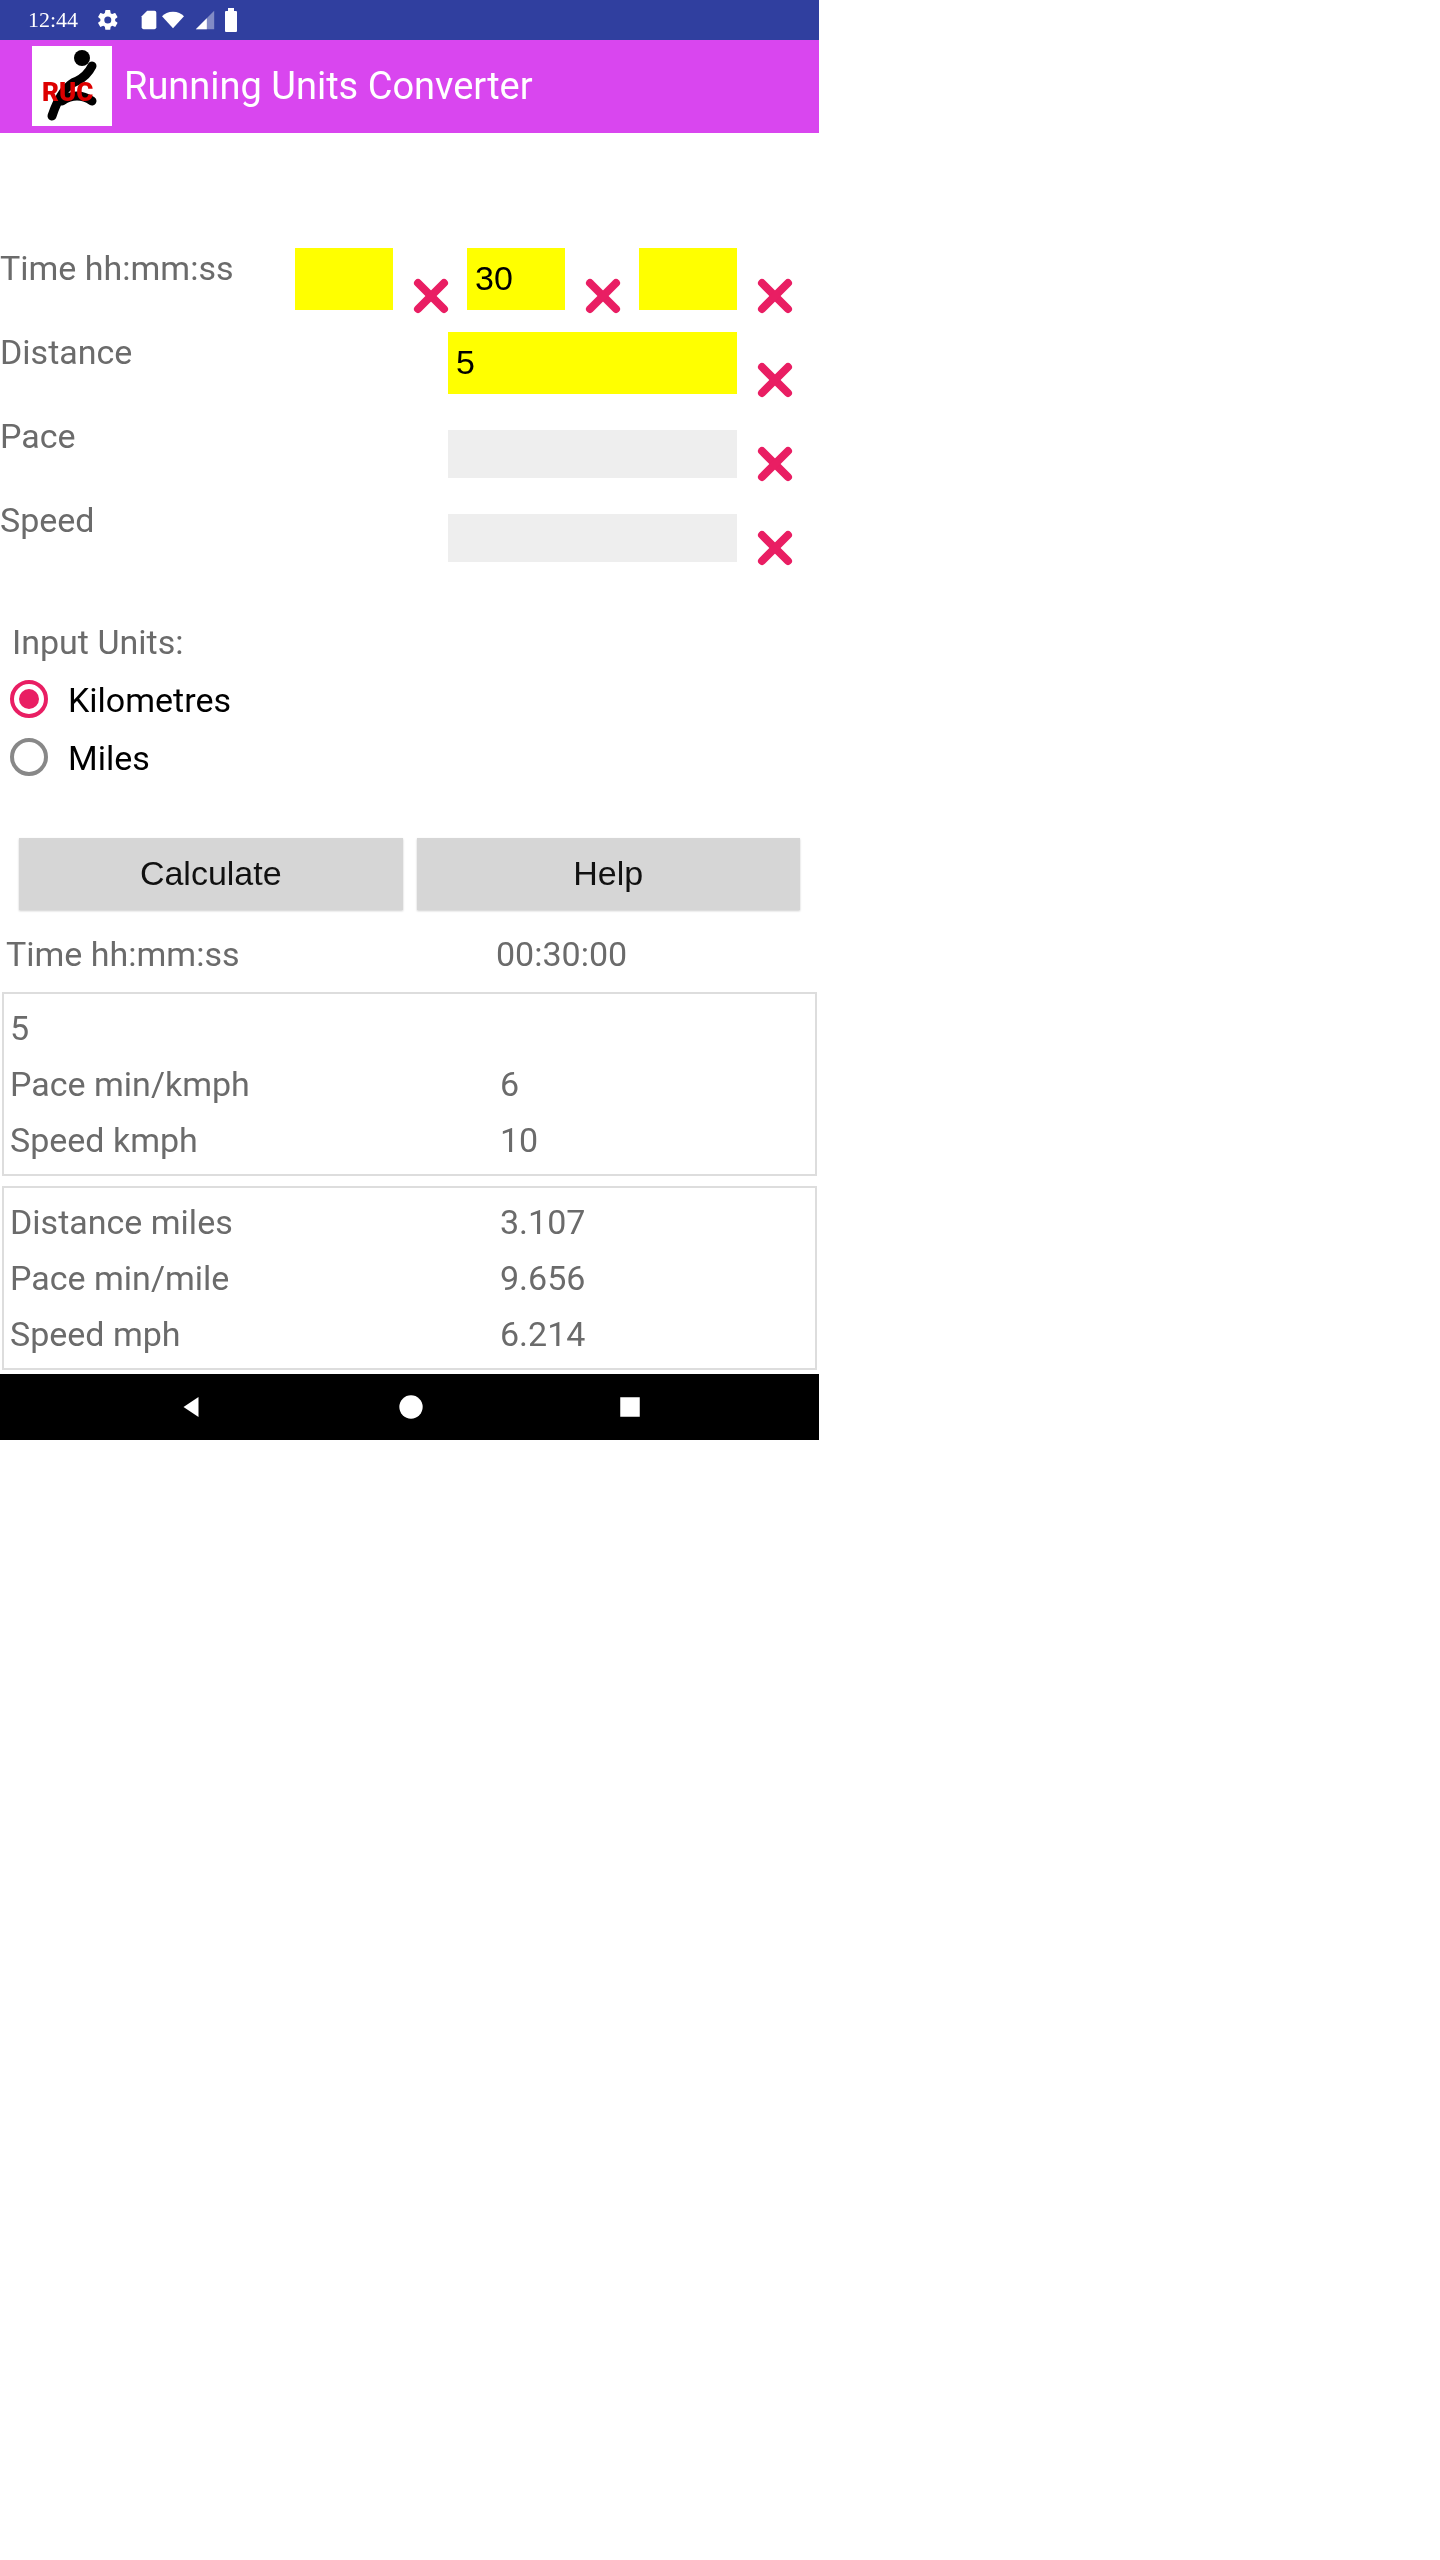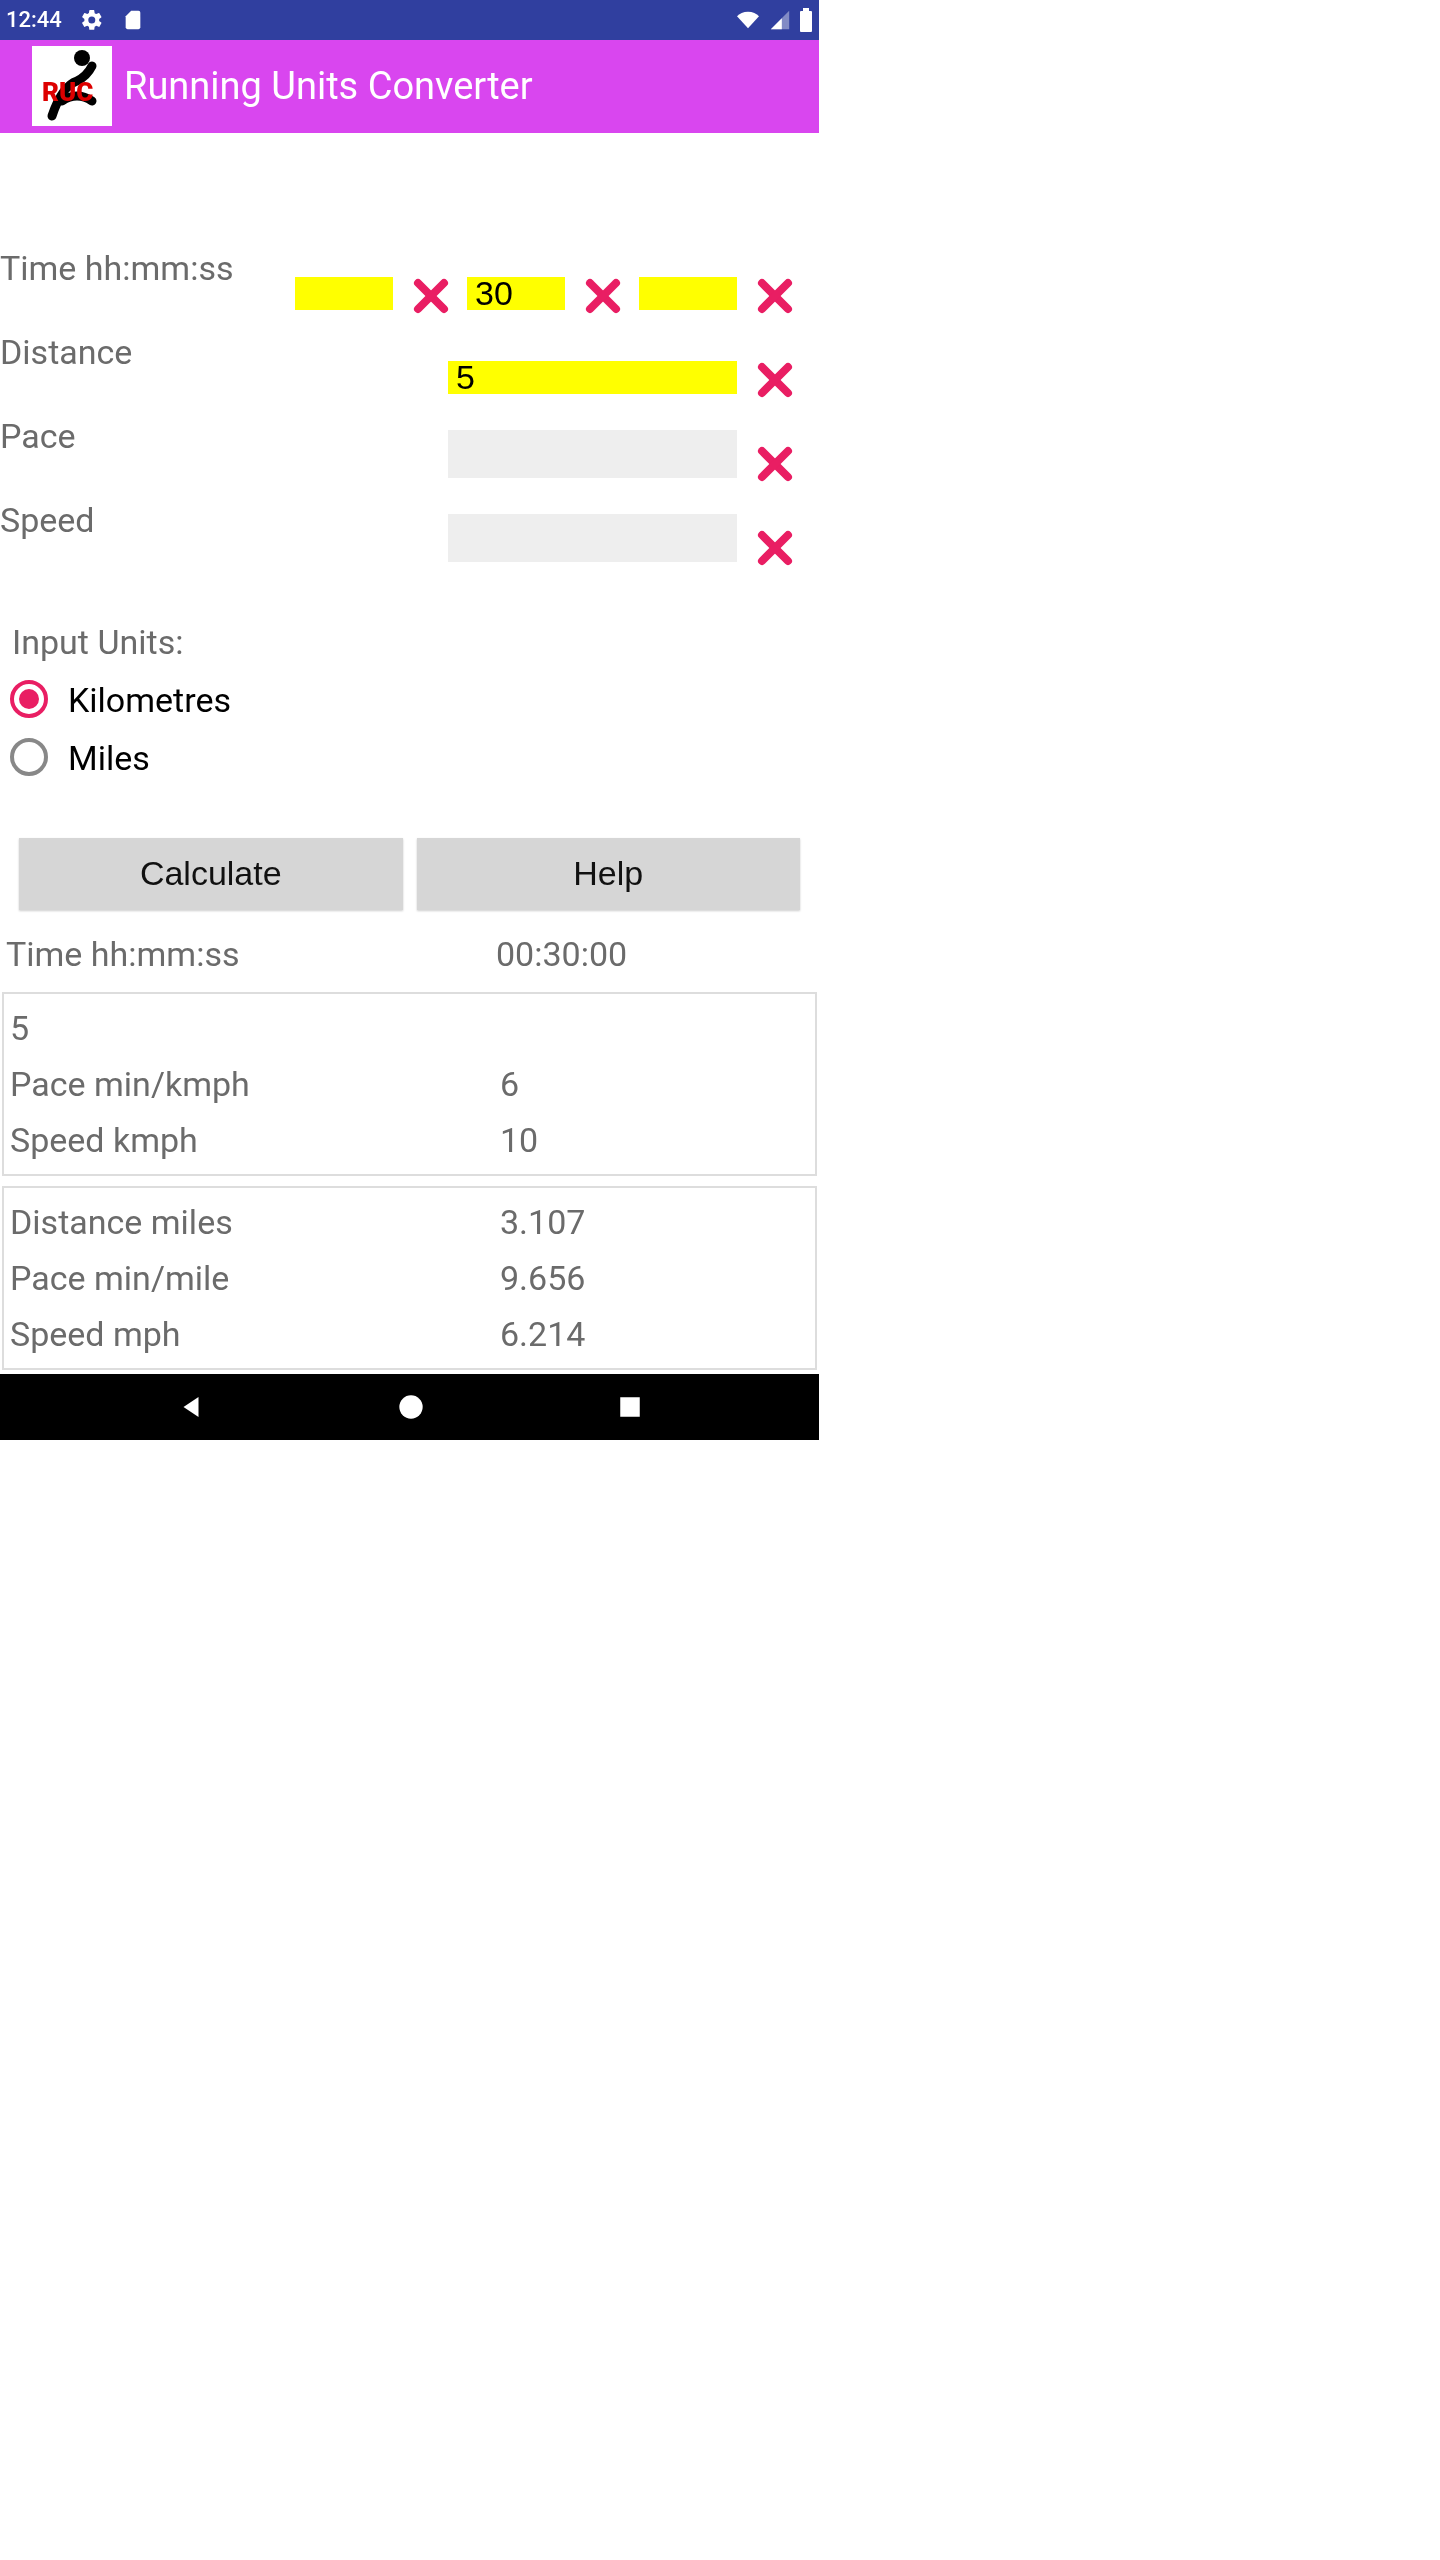--- a/index.html
+++ b/index.html
@@ -10,22 +10,22 @@
       background: #fff;
       display: flex;
       flex-direction: column;
     }
     .status-bar {
       height: 48px;
       background: #303f9f;
       color: #fff;
       display: flex;
       align-items: center;
-      padding: 0 6px;
-      justify-content: space-between;
+      padding: 0 28px;
+      font-family: Liberation Serif, serif;
     }
     .status-left { display: flex; align-items: center; gap: 18px; }
     .status-time { font-size: 22px; font-weight: 500; }
     .status-right { display: flex; align-items: center; gap: 8px; }
     .app-bar {
       height: 112px;
       background: #d946ef;
       display: flex;
       align-items: center;
       padding-left: 32px;
@@ -62,21 +62,21 @@
       flex: 1;
       display: flex;
       align-items: flex-end;
       justify-content: flex-end;
       padding-right: 8px;
       gap: 0;
     }
     .yellow-input {
       background: #ffff00;
       border: none;
-      height: 33px;
+      height: 62px;
       font-size: 34px;
       padding: 0 8px;
       color: #000;
     }
     .grey-input {
       background: #eee;
       border: none;
       height: 48px;
       font-size: 34px;
       padding: 0 8px;

